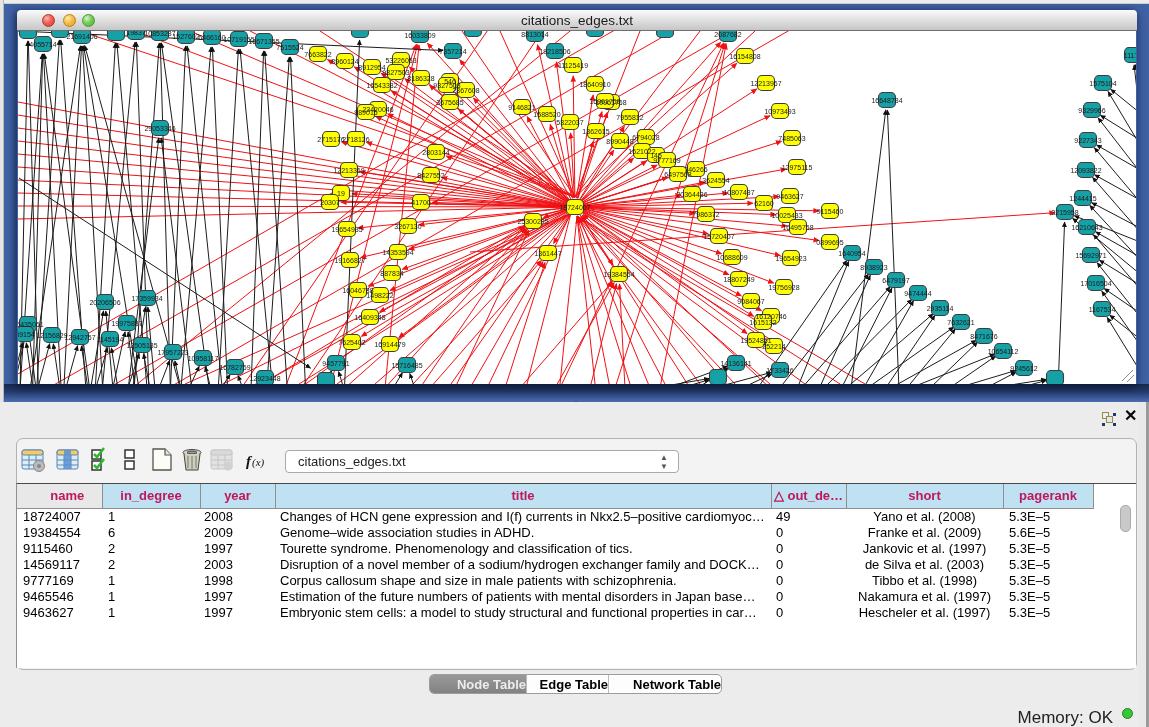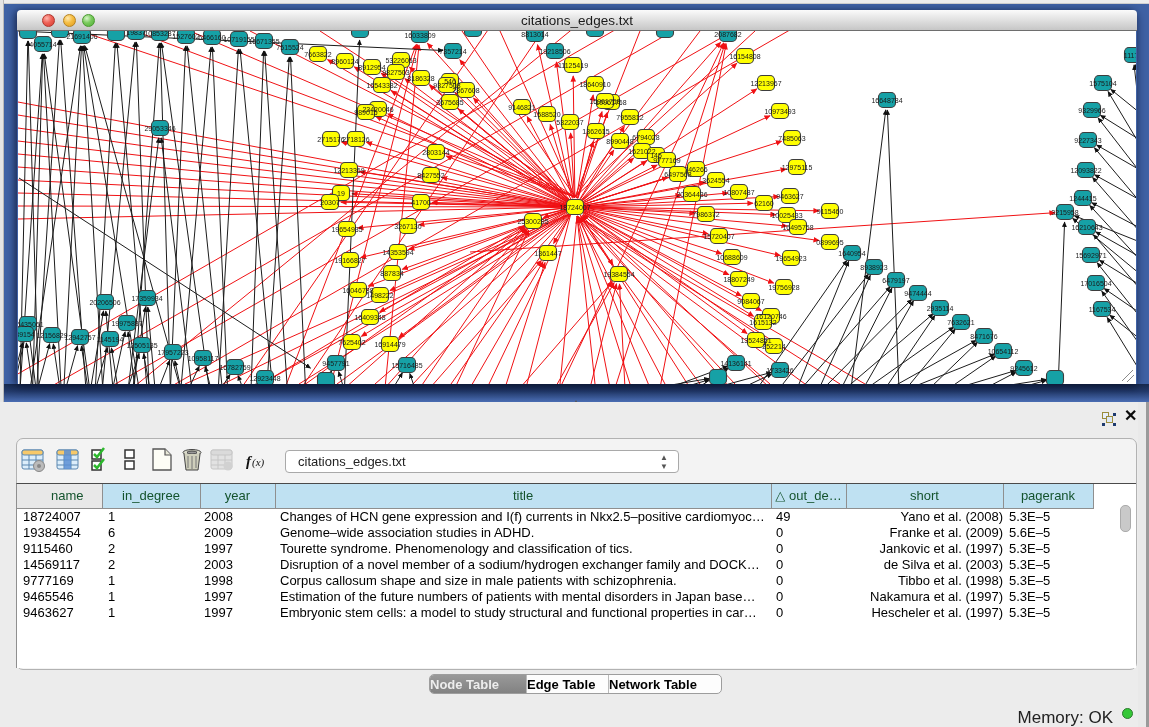--- a/index.html
+++ b/index.html
@@ -22,29 +22,29 @@
 #pfloat .d1{position:absolute;left:11px;top:1px;width:3px;height:3px;background:#1e3a6e}
 #pfloat .d2{position:absolute;left:0px;top:11px;width:3px;height:3px;background:#1e3a6e}
 #pfloat .d3{position:absolute;left:11px;top:11px;width:3px;height:3px;background:#1e3a6e}
 #pclose{position:absolute;left:1124px;top:4px;font-size:16px;font-weight:bold;color:#0a0a0a}
 #innerpanel{position:absolute;left:16px;top:36px;width:1121px;height:232px;background:#f3f3f3;border:1px solid #b2b2b2;border-radius:7px}
 #toolbar{position:absolute;left:16px;top:44px;width:1100px;height:34px}
 #combo{position:absolute;left:285px;top:48px;width:394px;height:23px;background:#fff;border:1px solid #a9a9a9;border-radius:4px;font-size:13px;color:#222;line-height:21px;padding-left:12px}
 #combo .arr{position:absolute;right:10px;top:2px;font-size:8px;color:#555;line-height:9px;text-align:center}
 #tablewrap{position:absolute;left:16px;top:81px;width:1120px;height:185px;border-left:1px solid #8f8f8f;border-top:1px solid #4a4a4a;background:#fff;overflow:hidden}
 table{border-collapse:collapse;table-layout:fixed;width:1076px;font-size:13px}
-th{height:24px;font-weight:normal;color:#14532d;background:#bfe1f2;border-right:1px solid #8f8f8f;border-bottom:1px solid #8f8f8f;overflow:hidden;white-space:nowrap}
+th{height:24px;font-weight:bold;color:#be185d;background:#bfe1f2;border-right:1px solid #8f8f8f;border-bottom:1px solid #8f8f8f;overflow:hidden;white-space:nowrap}
 th.c1{background:#e8e8e8;text-indent:16px}
 td{height:16px;color:#000;overflow:hidden;white-space:nowrap;padding:0}
 .c1{width:85px}.c2{width:98px}.c3{width:75px}.c4{width:496px}.c5{width:75px}.c6{width:157px}.c7{width:90px}
 td.c1{padding-left:6px}td.c2{padding-left:6px}td.c3{padding-left:4px}td.c4{padding-left:5px}td.c5{padding-left:5px}
-td.c6{text-align:right}td.c7{padding-left:6px}
+td.c6{text-align:center}td.c7{padding-left:6px}
 #vthumb{position:absolute;left:1120px;top:103px;width:11px;height:27px;background:#c9c9c9;border:1px solid #ababab;border-radius:5px}
 #tabs{position:absolute;left:429px;top:272px;height:20px;display:flex;font-size:13px;font-weight:bold;border:1px solid #9d9d9d;border-radius:5px;overflow:hidden;background:#fdfdfd}
-#tabs div{line-height:19px;text-align:left}#tabs div:nth-child(1){width:96px}#tabs div:nth-child(2){width:83px}#tabs div:nth-child(3){width:112px}
+#tabs div{line-height:19px;text-align:right}#tabs div:nth-child(1){width:96px}#tabs div:nth-child(2){width:83px}#tabs div:nth-child(3){width:112px}
 #tabs .sel{background:linear-gradient(#999,#828282);color:#ededed}
 #tabs .mid{border-left:1px solid #bbb;border-right:1px solid #bbb}
 #tabs .non{color:#000000}
 #mem{position:absolute;right:36px;top:306px;font-size:17px;color:#222}
 #memdot{position:absolute;right:16px;top:306px;width:11px;height:11px;border-radius:50%;background:#35c837;border:1px solid #2c7a2e}
 #rightstrip{position:absolute;left:1146px;top:0;width:3px;height:325px;background:#9a9a9a}
 #rightpad{position:absolute;left:1138px;top:0;width:8px;height:325px;background:#e9e9e9}
 </style></head><body>
 <div id="root">
   <div id="desktop"></div>

